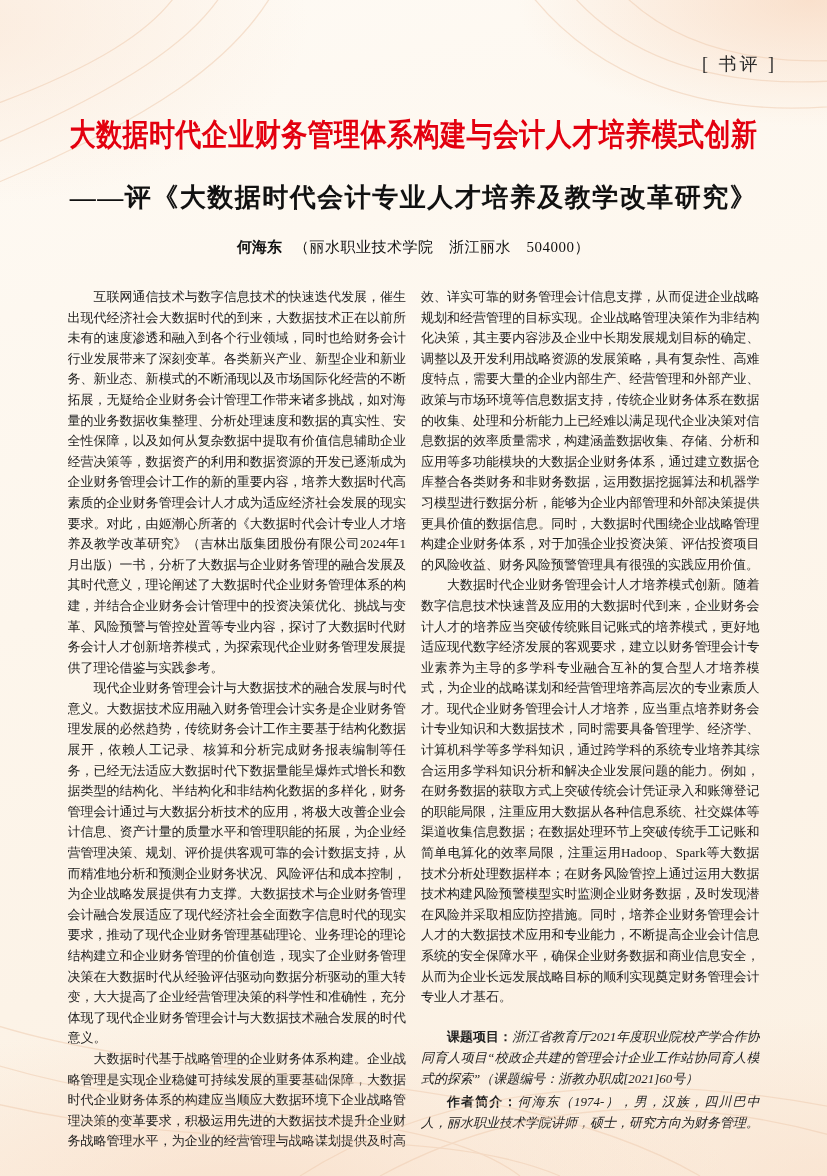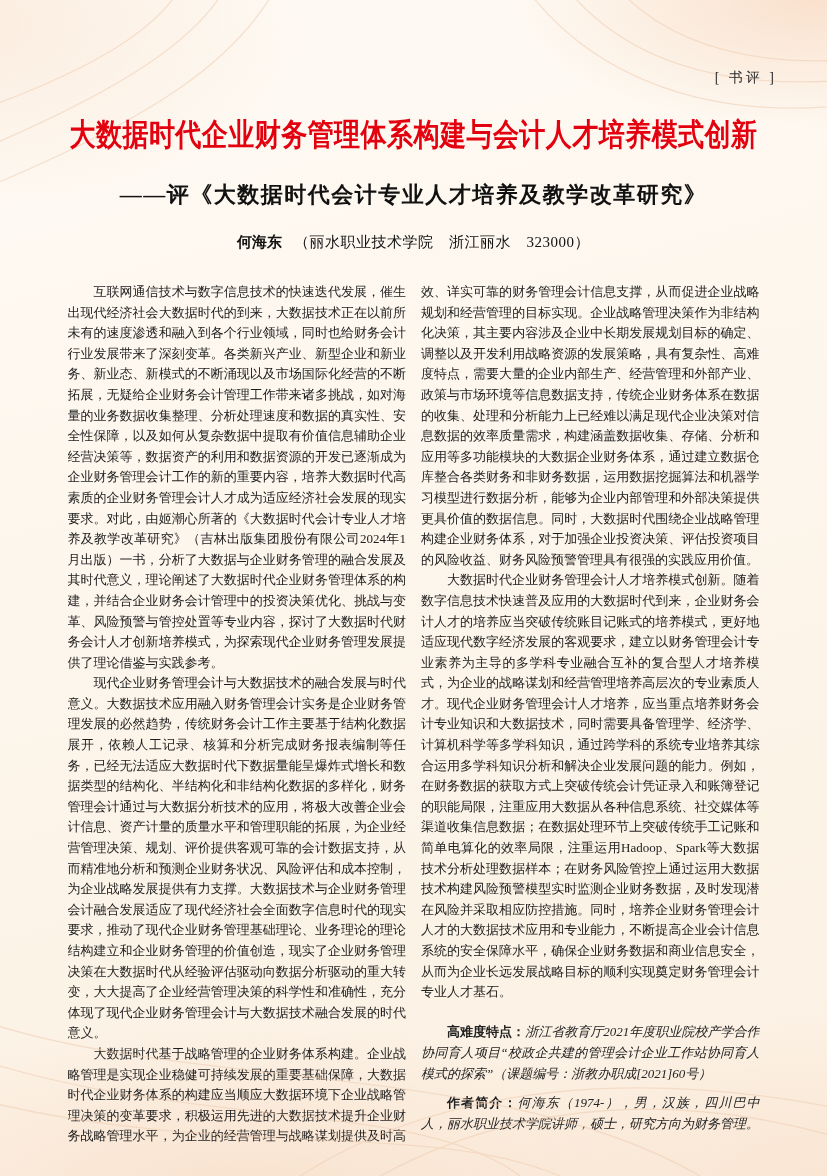--- a/index.html
+++ b/index.html
@@ -12,55 +12,55 @@
     position:relative;width:827px;height:1176px;overflow:hidden;
     background:
       radial-gradient(ellipse 420px 180px at 98% 0%, rgba(246,205,175,.55), rgba(246,205,175,0) 70%),
       radial-gradient(ellipse 500px 260px at -5% 2%, rgba(248,219,196,.45), rgba(248,219,196,0) 70%),
       radial-gradient(ellipse 700px 260px at 30% 102%, rgba(247,210,184,.5), rgba(247,210,184,0) 70%),
       radial-gradient(ellipse 520px 220px at 100% 100%, rgba(248,216,192,.45), rgba(248,216,192,0) 72%),
       linear-gradient(165deg,#fefaf4 0%,#fdf6ec 45%,#fbf0e2 100%);
   }
   .deco{position:absolute;left:0;top:0;width:827px;height:1176px;pointer-events:none;}
   .tag{
-    position:absolute;top:69px;right:50px;
-    font-size:14px;letter-spacing:3px;color:#2b2b2b;
+    position:absolute;top:52px;right:50px;
+    font-size:18px;letter-spacing:3px;color:#2b2b2b;
     font-family:"Liberation Serif","DejaVu Serif",serif;
   }
   .title{margin:4px;padding-top:110px;text-align:center;}
   .title-inner{
     display:inline-block;white-space:nowrap;
     font-family:"Liberation Sans","DejaVu Sans",sans-serif;
     font-weight:bold;font-size:31px;color:#e3000f;
     transform:scaleX(0.84);transform-origin:center;
     letter-spacing:0.5px;
   }
   .subtitle{
     margin:24px 0 0 0;text-align:center;
-    font-size:22px;font-weight:bold;color:#111;
+    font-size:26px;font-weight:bold;color:#111;
     letter-spacing:1.5px;
     font-family:"Liberation Serif","DejaVu Serif",serif;
   }
   .author-line{margin-top:23px;text-align:center;font-size:15px;color:#111;}
   .author-name{font-family:"Liberation Sans","DejaVu Sans",sans-serif;font-weight:bold;margin-right:12px;}
   .author-affiliation{letter-spacing:.5px;}
   .body-columns{
     margin:30px auto 0;width:692px;height:882px;
     column-count:2;column-gap:15px;column-fill:auto;
     font-size:13px;line-height:20.6px;text-align:justify;
     color:#1d1d1d;overflow:hidden;
   }
   .body-columns p{margin:0;text-indent:2em;}
   .notes{margin-top:18px;}
   .note{
     margin:0;text-indent:2em;
     font-style:italic;color:#222;
     line-height:21px;
   }
-  .note + .note{margin-top:8px;}
+  .note + .note{margin-top:2px;}
   .note-label{
     font-style:normal;font-weight:bold;
     font-family:"Liberation Sans","DejaVu Sans",sans-serif;
   }
 </style>
 </head>
 <body>
 
 <div class="page">
 
@@ -80,28 +80,28 @@
     </g>
   </svg>
 
   <div class="tag">[ 书评 ]</div>
 
   <h1 class="title"><span class="title-inner">大数据时代企业财务管理体系构建与会计人才培养模式创新</span></h1>
 
   <h2 class="subtitle">——评《大数据时代会计专业人才培养及教学改革研究》</h2>
 
   <div class="author-line">
-    <span class="author-name">何海东</span><span class="author-affiliation">（丽水职业技术学院　浙江丽水　323000）</span>
+    <span class="author-name">何海东</span><span class="author-affiliation">（丽水职业技术学院　浙江丽水　504000）</span>
   </div>
 
   <div class="body-columns">
     <p>互联网通信技术与数字信息技术的快速迭代发展，催生出现代经济社会大数据时代的到来，大数据技术正在以前所未有的速度渗透和融入到各个行业领域，同时也给财务会计行业发展带来了深刻变革。各类新兴产业、新型企业和新业务、新业态、新模式的不断涌现以及市场国际化经营的不断拓展，无疑给企业财务会计管理工作带来诸多挑战，如对海量的业务数据收集整理、分析处理速度和数据的真实性、安全性保障，以及如何从复杂数据中提取有价值信息辅助企业经营决策等，数据资产的利用和数据资源的开发已逐渐成为企业财务管理会计工作的新的重要内容，培养大数据时代高素质的企业财务管理会计人才成为适应经济社会发展的现实要求。对此，由姬潮心所著的《大数据时代会计专业人才培养及教学改革研究》（吉林出版集团股份有限公司2024年1月出版）一书，分析了大数据与企业财务管理的融合发展及其时代意义，理论阐述了大数据时代企业财务管理体系的构建，并结合企业财务会计管理中的投资决策优化、挑战与变革、风险预警与管控处置等专业内容，探讨了大数据时代财务会计人才创新培养模式，为探索现代企业财务管理发展提供了理论借鉴与实践参考。</p>
     <p>现代企业财务管理会计与大数据技术的融合发展与时代意义。大数据技术应用融入财务管理会计实务是企业财务管理发展的必然趋势，传统财务会计工作主要基于结构化数据展开，依赖人工记录、核算和分析完成财务报表编制等任务，已经无法适应大数据时代下数据量能呈爆炸式增长和数据类型的结构化、半结构化和非结构化数据的多样化，财务管理会计通过与大数据分析技术的应用，将极大改善企业会计信息、资产计量的质量水平和管理职能的拓展，为企业经营管理决策、规划、评价提供客观可靠的会计数据支持，从而精准地分析和预测企业财务状况、风险评估和成本控制，为企业战略发展提供有力支撑。大数据技术与企业财务管理会计融合发展适应了现代经济社会全面数字信息时代的现实要求，推动了现代企业财务管理基础理论、业务理论的理论结构建立和企业财务管理的价值创造，现实了企业财务管理决策在大数据时代从经验评估驱动向数据分析驱动的重大转变，大大提高了企业经营管理决策的科学性和准确性，充分体现了现代企业财务管理会计与大数据技术融合发展的时代意义。</p>
     <p>大数据时代基于战略管理的企业财务体系构建。企业战略管理是实现企业稳健可持续发展的重要基础保障，大数据时代企业财务体系的构建应当顺应大数据环境下企业战略管理决策的变革要求，积极运用先进的大数据技术提升企业财务战略管理水平，为企业的经营管理与战略谋划提供及时高效、详实可靠的财务管理会计信息支撑，从而促进企业战略规划和经营管理的目标实现。企业战略管理决策作为非结构化决策，其主要内容涉及企业中长期发展规划目标的确定、调整以及开发利用战略资源的发展策略，具有复杂性、高难度特点，需要大量的企业内部生产、经营管理和外部产业、政策与市场环境等信息数据支持，传统企业财务体系在数据的收集、处理和分析能力上已经难以满足现代企业决策对信息数据的效率质量需求，构建涵盖数据收集、存储、分析和应用等多功能模块的大数据企业财务体系，通过建立数据仓库整合各类财务和非财务数据，运用数据挖掘算法和机器学习模型进行数据分析，能够为企业内部管理和外部决策提供更具价值的数据信息。同时，大数据时代围绕企业战略管理构建企业财务体系，对于加强企业投资决策、评估投资项目的风险收益、财务风险预警管理具有很强的实践应用价值。</p>
     <p>大数据时代企业财务管理会计人才培养模式创新。随着数字信息技术快速普及应用的大数据时代到来，企业财务会计人才的培养应当突破传统账目记账式的培养模式，更好地适应现代数字经济发展的客观要求，建立以财务管理会计专业素养为主导的多学科专业融合互补的复合型人才培养模式，为企业的战略谋划和经营管理培养高层次的专业素质人才。现代企业财务管理会计人才培养，应当重点培养财务会计专业知识和大数据技术，同时需要具备管理学、经济学、计算机科学等多学科知识，通过跨学科的系统专业培养其综合运用多学科知识分析和解决企业发展问题的能力。例如，在财务数据的获取方式上突破传统会计凭证录入和账簿登记的职能局限，注重应用大数据从各种信息系统、社交媒体等渠道收集信息数据；在数据处理环节上突破传统手工记账和简单电算化的效率局限，注重运用Hadoop、Spark等大数据技术分析处理数据样本；在财务风险管控上通过运用大数据技术构建风险预警模型实时监测企业财务数据，及时发现潜在风险并采取相应防控措施。同时，培养企业财务管理会计人才的大数据技术应用和专业能力，不断提高企业会计信息系统的安全保障水平，确保企业财务数据和商业信息安全，从而为企业长远发展战略目标的顺利实现奠定财务管理会计专业人才基石。</p>
 
     <div class="notes">
-      <p class="note"><span class="note-label">高难度特点：</span><span>浙江省教育厅2021年度职业院校产学合作协同育人项目“校政企共建的管理会计企业工作站协同育人模式的探索”（课题编号：浙教办职成[2021]60号）</span></p>
+      <p class="note"><span class="note-label">课题项目：</span><span>浙江省教育厅2021年度职业院校产学合作协同育人项目“校政企共建的管理会计企业工作站协同育人模式的探索”（课题编号：浙教办职成[2021]60号）</span></p>
       <p class="note"><span class="note-label">作者简介：</span><span>何海东（1974-），男，汉族，四川巴中人，丽水职业技术学院讲师，硕士，研究方向为财务管理。</span></p>
     </div>
   </div>
 
 </div>
 
 </body></html>

